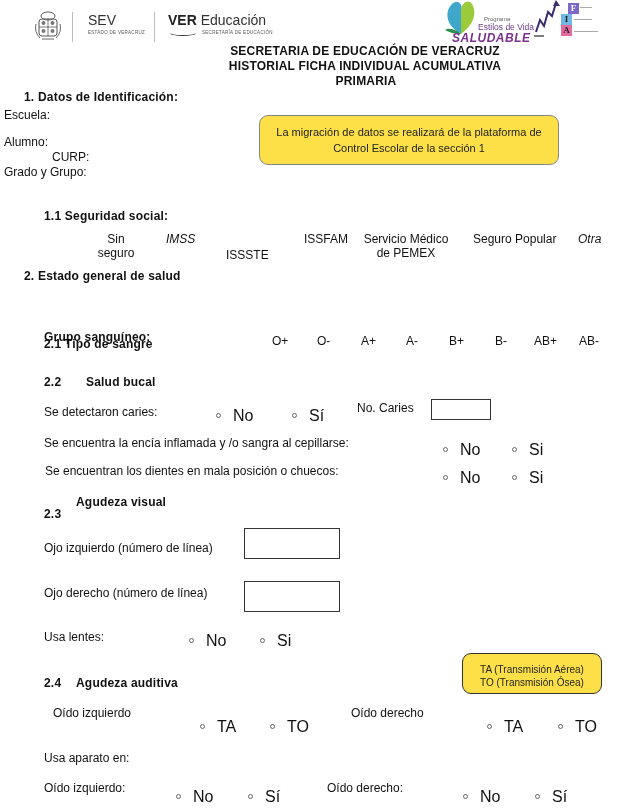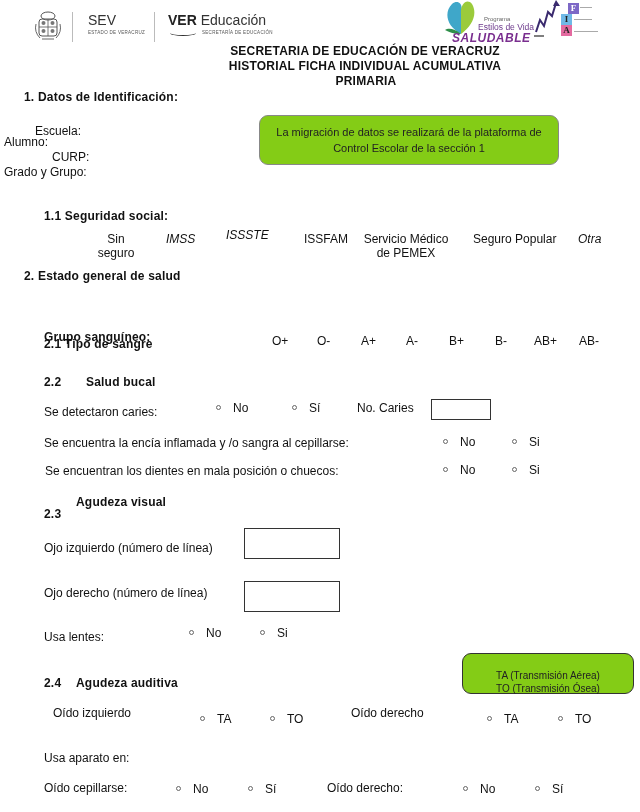--- a/index.html
+++ b/index.html
@@ -18,26 +18,26 @@
     .ver-title b { font-weight: bold; color: #222; text-align: center; }
     .ver-sub { left: 202px; top: 30px; font-size: 4.5px; color: #555; letter-spacing: 0.3px; }
     .ver-smile { left: 170px; top: 30px; width: 26px; height: 6px; border-bottom: 1.5px solid #333; border-radius: 0 0 50% 50%; }
 
     .prog-logo { left: 442px; top: 0px; width: 110px; height: 44px; }
     .fia-logo { left: 530px; top: 0px; width: 90px; height: 40px; }
 
     .title-lines { left: 0; width: 640px; text-align: center; }
 
     .callout {
-      position: absolute; border: 1px solid #888; border-radius: 9px; background: #84cc16;
+      position: absolute; border: 1px solid #888; border-radius: 9px; background: #fde047;
       text-align: center; font-size: 11px; color: #222; line-height: 16px;
     }
 
     .radio { display: inline-block; width: 5px; height: 5px; border: 1px solid #666; border-radius: 50%; vertical-align: middle; }
-    .opt { position: absolute; white-space: nowrap; font-size: 12px; }
+    .opt { position: absolute; white-space: nowrap; font-size: 16px; margin-top: 6px; }
     .opt .radio { margin-right: 12px; position: relative; top: -1px; }
 
     .box { position: absolute; border: 1px solid #333; background: #fff; }
   </style>
 </head>
 <body>
 
 <div class="abs logo-crest">
   <svg width="28" height="32" viewBox="0 0 28 32">
     <ellipse cx="14" cy="6" rx="7" ry="4" fill="none" stroke="#555" stroke-width="1"></ellipse>
@@ -83,37 +83,37 @@
   <div style="position:absolute; left:50px; top:7px; width:12px; height:1px; background:#aaa;"></div>
   <div style="position:absolute; left:44px; top:19px; width:18px; height:1px; background:#aaa;"></div>
   <div style="position:absolute; left:44px; top:31px; width:24px; height:1px; background:#aaa;"></div>
 </div>
 
 <div class="abs title-lines hdr" style="top:44px; padding-left:90px;">SECRETARIA DE EDUCACIÓN DE VERACRUZ</div>
 <div class="abs title-lines hdr" style="top:59px; padding-left:90px;">HISTORIAL FICHA INDIVIDUAL ACUMULATIVA</div>
 <div class="abs title-lines hdr" style="top:74px; padding-left:92px;">PRIMARIA</div>
 
 <div class="abs hdr" style="left:24px; top:90px;">1.  Datos de Identificación:</div>
-<div class="abs txt" style="left:4px; top:124px;margin-left:31px;">Escuela:</div>
+<div class="abs txt" style="left:4px; top:108px;">Escuela:</div>
 <div class="abs txt" style="left:4px; top:135px;">Alumno:</div>
 <div class="abs txt" style="left:4px; top:150px;margin-left:48px;">CURP:</div>
 <div class="abs txt" style="left:4px; top:165px;">Grado y Grupo:</div>
 
 <div class="callout" style="left:259px; top:115px; width:300px; height:50px; padding-top:8px;">
   <div>La migración de datos se realizará de la plataforma de</div>
   <div>Control Escolar de la sección 1</div>
 </div>
 
 <div class="abs hdr" style="left:44px; top:209px;">1.1 Seguridad social:</div>
 <div class="abs txt" style="left:96px; top:232px; text-align:center; width:40px; line-height:14px;">
   <div>Sin</div>
     <div>seguro</div>
 </div>
 <div class="abs txt" style="left:166px; top:232px;font-style:italic;">IMSS</div>
-<div class="abs txt" style="left:226px; top:228px;font-style:italic;">ISSSTE</div>
+<div class="abs txt" style="left:226px; top:248px;">ISSSTE</div>
 <div class="abs txt" style="left:304px; top:232px;">ISSFAM</div>
 <div class="abs txt" style="left:360px; top:232px; text-align:center; width:92px; line-height:14px;">
   <div>Servicio Médico</div>
     <div>de PEMEX</div>
 </div>
 <div class="abs txt" style="left:473px; top:232px;">Seguro Popular</div>
 <div class="abs txt" style="left:578px; top:232px;font-style:italic;">Otra</div>
 
 <div class="abs hdr" style="left:24px; top:269px;">2.  Estado general de salud</div>
 
@@ -151,35 +151,35 @@
 <div class="abs txt" style="left:44px; top:541px;">Ojo izquierdo (número de línea)</div>
 <div class="box" style="left:244px; top:528px; width:96px; height:31px;"></div>
 
 <div class="abs txt" style="left:44px; top:586px;">Ojo derecho (número de línea)</div>
 <div class="box" style="left:244px; top:581px; width:96px; height:31px;"></div>
 
 <div class="abs txt" style="left:44px; top:630px;">Usa lentes:</div>
 <div class="opt" style="left:189px; top:626px;"><span class="radio"></span><span>No</span></div>
 <div class="opt" style="left:260px; top:626px;"><span class="radio"></span><span>Si</span></div>
 
-<div class="callout" style="left:462px; top:653px; width:172px; height:41px; padding-top:15px; font-size:10px; line-height:13px; border-color:#333;">
+<div class="callout" style="left:462px; top:653px; width:140px; height:41px; padding-top:9px; font-size:10px; line-height:13px; border-color:#333;">
   <div>TA (Transmisión Aérea)</div>
   <div>TO (Transmisión Ósea)</div>
 </div>
 
 <div class="abs hdr" style="left:44px; top:676px;">2.4</div>
 <div class="abs hdr" style="left:76px; top:676px;">Agudeza auditiva</div>
 
 <div class="abs txt" style="left:53px; top:706px;">Oído izquierdo</div>
 <div class="opt" style="left:200px; top:712px;"><span class="radio"></span><span>TA</span></div>
 <div class="opt" style="left:270px; top:712px;"><span class="radio"></span><span>TO</span></div>
 <div class="abs txt" style="left:351px; top:706px;">Oído derecho</div>
 <div class="opt" style="left:487px; top:712px;"><span class="radio"></span><span>TA</span></div>
 <div class="opt" style="left:558px; top:712px;"><span class="radio"></span><span>TO</span></div>
 
 <div class="abs txt" style="left:44px; top:751px;">Usa aparato en:</div>
 
-<div class="abs txt" style="left:44px; top:781px;">Oído cepillarse:</div>
+<div class="abs txt" style="left:44px; top:781px;">Oído izquierdo:</div>
 <div class="opt" style="left:176px; top:782px;"><span class="radio"></span><span>No</span></div>
 <div class="opt" style="left:248px; top:782px;"><span class="radio"></span><span>Sí</span></div>
 <div class="abs txt" style="left:327px; top:781px;">Oído derecho:</div>
 <div class="opt" style="left:463px; top:782px;"><span class="radio"></span><span>No</span></div>
 <div class="opt" style="left:535px; top:782px;"><span class="radio"></span><span>Sí</span></div>
 
 </body></html>

